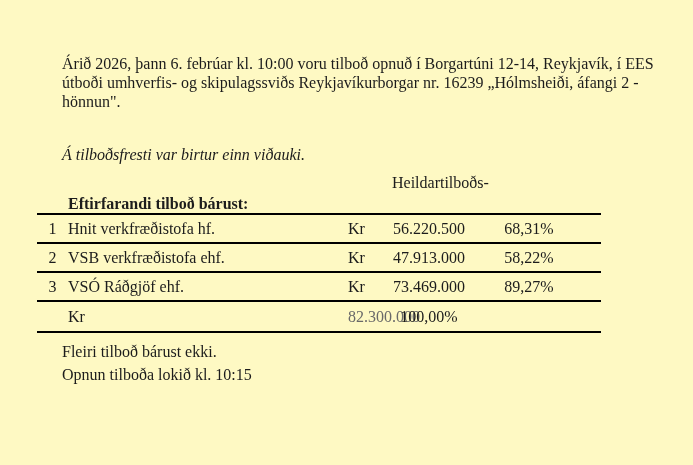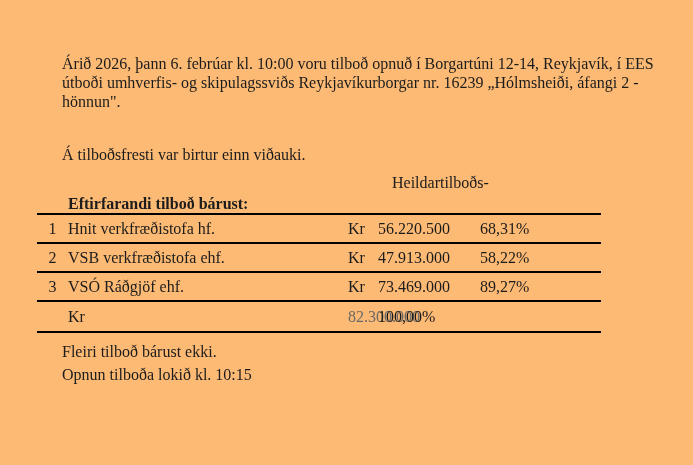--- a/index.html
+++ b/index.html
@@ -12,39 +12,40 @@
     height: 465px;
     font-family: "Liberation Serif", "DejaVu Serif", serif;
     color: #1c1c1c;
     font-size: 16px;
     -webkit-font-smoothing: antialiased;
   }
   .page {
     position: relative;
     width: 693px;
     height: 465px;
-    background: #fdba74;
+    background: #fef9c3;
     overflow: hidden;
   }
 
   
   .intro {
     position: absolute;
     left: 62px;
     top: 54px;
     line-height: 19px;
     white-space: nowrap;
   }
 
   
   .addendum {
     position: absolute;
     left: 62px;
     top: 146px;
     white-space: nowrap;
+    font-style: italic;
   }
 
   
   .bid-table {
     position: absolute;
     left: 37px;
     top: 172px;
     width: 564px;
   }
   .hdr-left {
@@ -72,21 +73,21 @@
   }
   .bid-row {
     display: grid;
     grid-template-columns: 31px 280px 30px 102px 98px 23px;
     align-items: center;
     height: 27px;
     border-bottom: 2px solid #000;
   }
   .bid-row.estimate { height: 29px; }
   .cell-num { text-align: center; }
-  .cell-amount, .cell-percent { text-align: left; }
+  .cell-amount, .cell-percent { text-align: center; }
   .estimate .cell-amount { color: #696969; }
 
   
   .closing {
     position: absolute;
     left: 62px;
     top: 340px;
     line-height: 23px;
     white-space: nowrap;
   }

